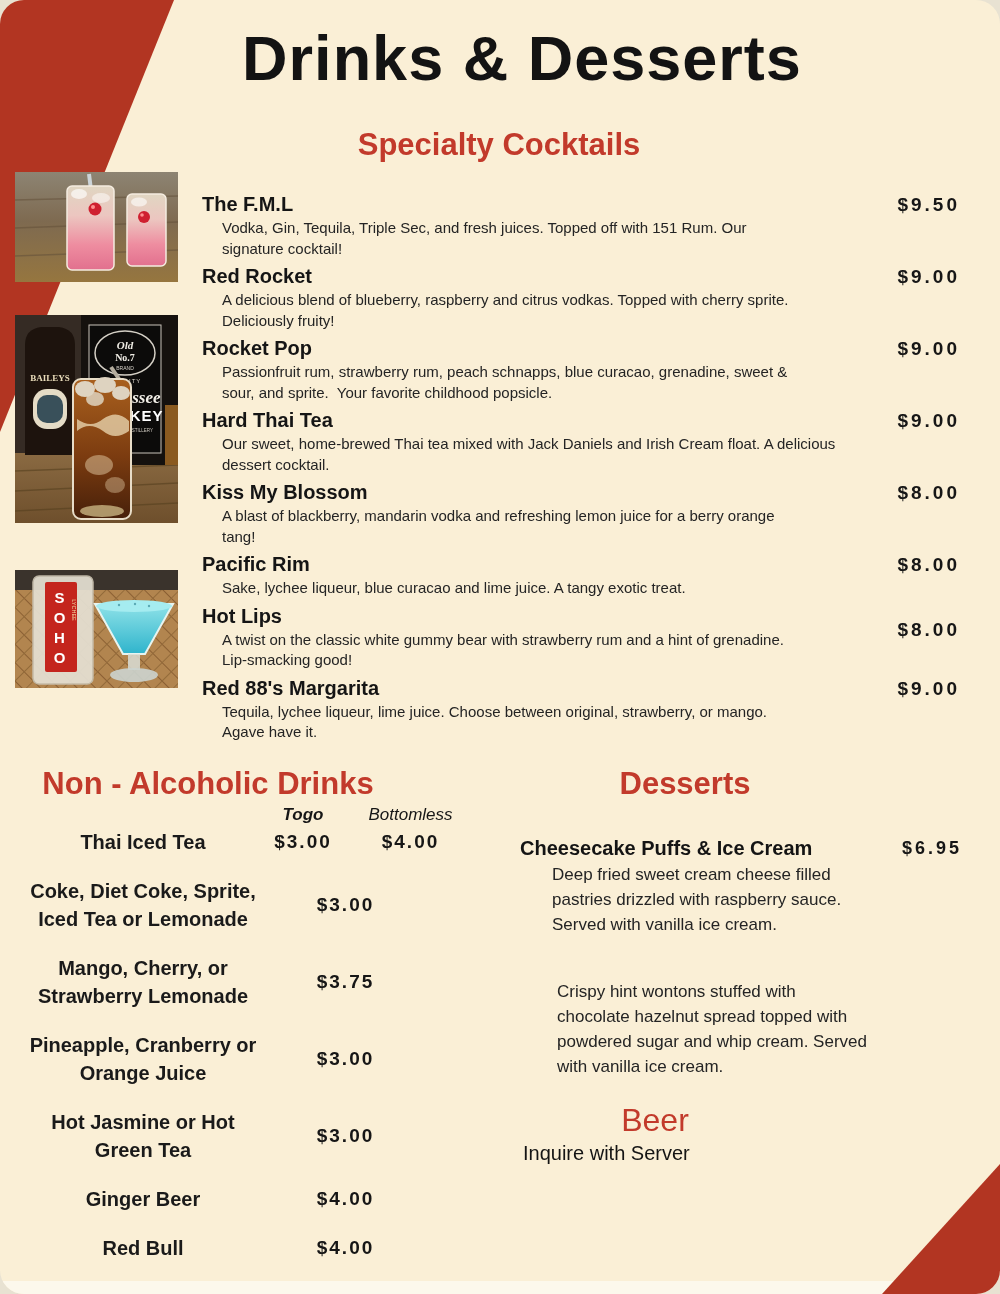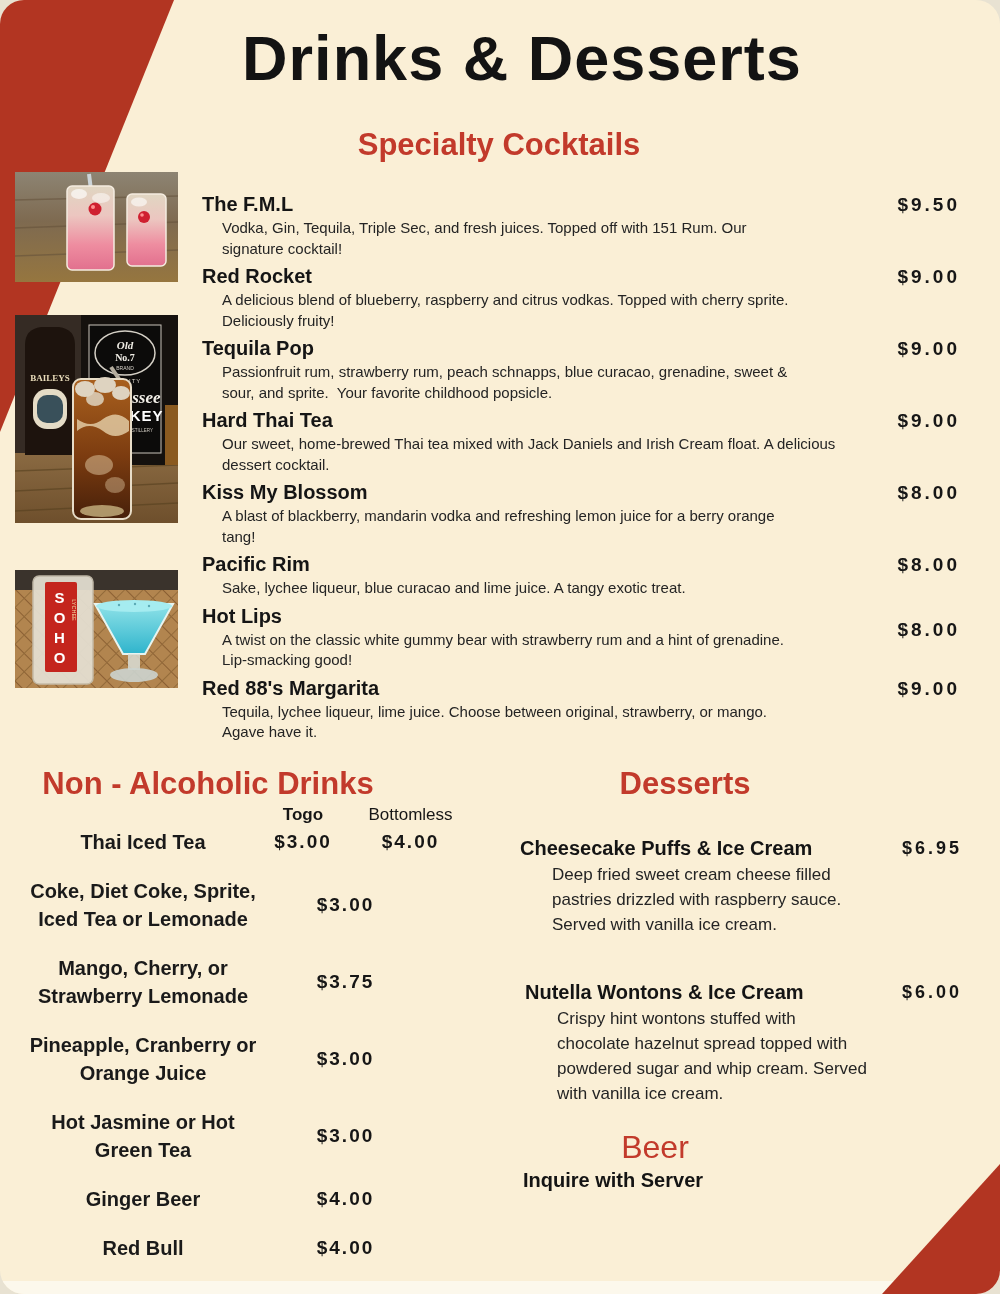--- a/index.html
+++ b/index.html
@@ -43,21 +43,21 @@
   .c-desc { font-size:15px; line-height:20.5px; color:#242424;
     margin:1px 0 5px 20px; max-width:700px; white-space:pre-wrap; }
   .price-low { position:relative; top:13px; }
 
   
   .na { position:absolute; left:28px; top:764px; width:448px; z-index:3; }
   .na-heading { width:360px; text-align:center; font-size:31px; font-weight:700;
     color:#C23A2B; line-height:40px; }
   .na-row { display:grid; grid-template-columns:230px 90px 125px;
     align-items:center; margin-bottom:21px; }
-  .na-header-row { margin-top:1px; margin-bottom:3px; }
+  .na-header-row { margin-top:1px; margin-bottom:3px;font-style:italic; }
   .na-col-head { text-align:center; font-size:17px; }
   .na-col-head.bold { font-weight:700; }
   .na-name { text-align:center; font-size:20px; font-weight:700; line-height:28px;
     white-space:pre-line; color:#1a1a1a; }
   .na-price { text-align:center; font-size:19px; font-weight:700; letter-spacing:2px; }
   .na-price-wide { grid-column:2 / 4; text-align:center; padding-right:40px;
     font-size:19px; font-weight:700; letter-spacing:2px; }
 
   
   .ds { position:absolute; left:520px; top:764px; width:442px; z-index:3; }
@@ -66,21 +66,21 @@
   .ds-item { margin-top:31px; }
   .ds-item.second { margin-top:42px; padding-left:5px; }
   .ds-head { display:flex; align-items:flex-start; }
   .ds-name { font-size:20px; font-weight:700; line-height:26px; color:#141414; }
   .ds-price { margin-left:auto; font-size:18px; font-weight:600; letter-spacing:3px;
     line-height:26px; white-space:nowrap; }
   .ds-desc { font-size:17px; line-height:25px; color:#242424; margin-left:32px;
     margin-top:1px; white-space:pre-line; max-width:360px; }
   .beer-heading { margin-top:20px; width:270px; text-align:center; font-size:32px;
     font-weight:400; color:#C23A2B; line-height:42px; }
-  .beer-note { margin-top:1px; padding-left:3px; font-size:20px; font-weight:700;
+  .beer-note { margin-top:1px; padding-left:3px; font-size:20px; font-weight:400;
     color:#141414; }
 </style>
 </head>
 <body>
 
 <div class="page">
 
   <div class="bottom-strip"></div>
   <div class="wedge-tl"></div>
   <div class="wedge-br"></div>
@@ -222,21 +222,21 @@
     <div class="c-item">
       <div class="head">
           <span class="c-name">Red Rocket</span>
           <span class="c-price">$9.00</span>
         </div>
       <div class="c-desc">A delicious blend of blueberry, raspberry and citrus vodkas. Topped with cherry sprite.
 Deliciously fruity!</div>
     </div>
     <div class="c-item">
       <div class="head">
-          <span class="c-name">Tequila Pop</span>
+          <span class="c-name">Rocket Pop</span>
           <span class="c-price">$9.00</span>
         </div>
       <div class="c-desc">Passionfruit rum, strawberry rum, peach schnapps, blue curacao, grenadine, sweet &amp;
 sour, and sprite.  Your favorite childhood popsicle.</div>
     </div>
     <div class="c-item">
       <div class="head">
           <span class="c-name">Hard Thai Tea</span>
           <span class="c-price">$9.00</span>
         </div>
@@ -323,24 +323,20 @@
     <div class="ds-item">
       <div class="ds-head">
           <span class="ds-name">Cheesecake Puffs &amp; Ice Cream</span>
           <span class="ds-price">$6.95</span>
         </div>
       <div class="ds-desc">Deep fried sweet cream cheese filled
 pastries drizzled with raspberry sauce.
 Served with vanilla ice cream.</div>
     </div>
     <div class="ds-item second">
-      <div class="ds-head">
-          <span class="ds-name">Nutella Wontons &amp; Ice Cream</span>
-          <span class="ds-price">$6.00</span>
-        </div>
       <div class="ds-desc">Crispy hint wontons stuffed with
 chocolate hazelnut spread topped with
 powdered sugar and whip cream. Served
 with vanilla ice cream.</div>
     </div>
     <div class="beer-heading">Beer</div>
     <div class="beer-note">Inquire with Server</div>
   </div>
 
 </div>

